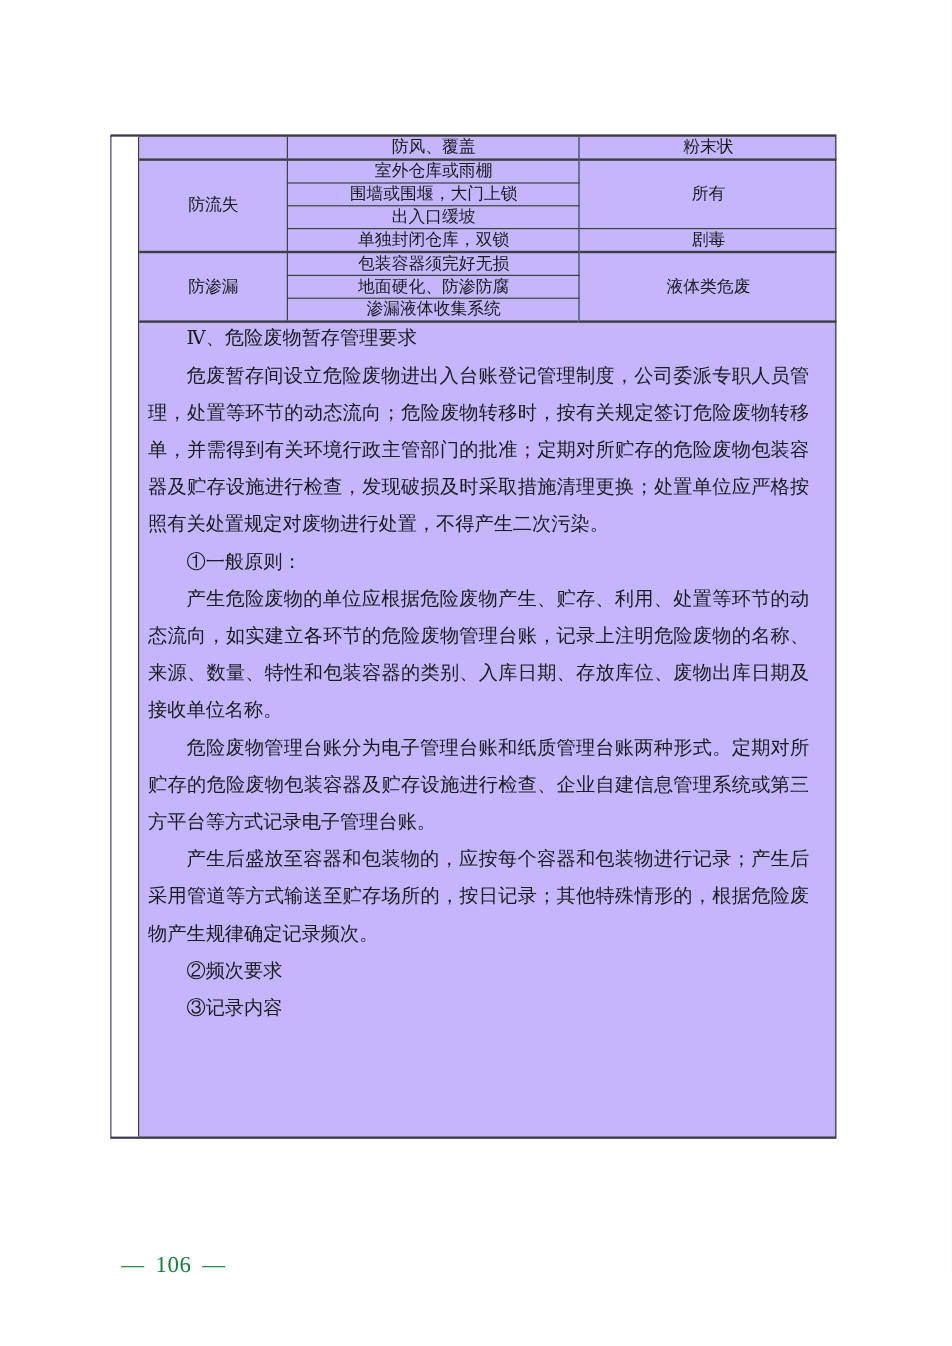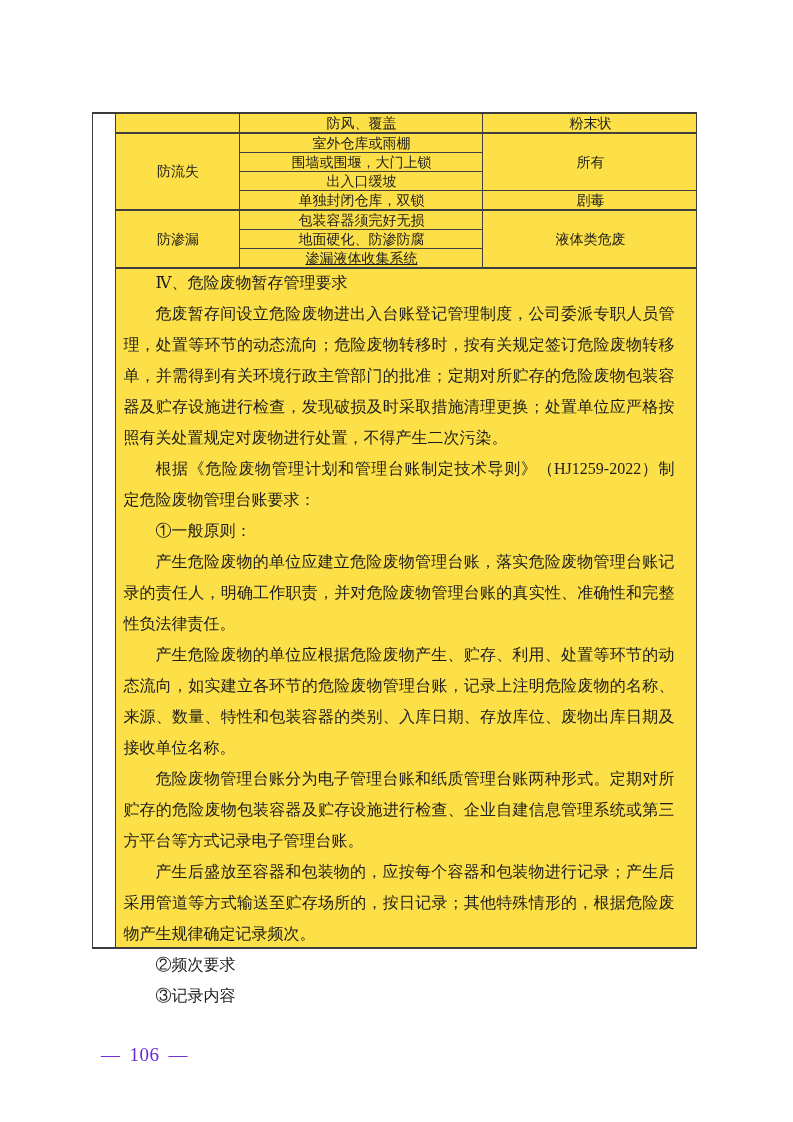--- a/index.html
+++ b/index.html
@@ -20,21 +20,21 @@
   .content-box {
     position: absolute;
     left: 92px;
     top: 112px;
     width: 605px;
     height: 837px;
     box-sizing: border-box;
     border: 1.6px solid #3b3b3b;
     border-top-width: 2px;
     border-bottom-width: 2px;
-    background: #fde047;
+    background: #c4b5fd;
   }
   .side-col {
     position: absolute;
     left: 0;
     top: 0;
     bottom: 0;
     width: 22px;
     border-right: 1.4px solid #3b3b3b;
     background: #ffffff;
   }
@@ -63,21 +63,21 @@
     padding: 0 2px;
     text-align: center;
     vertical-align: middle;
     overflow: hidden;
     white-space: nowrap;
   }
   table.measures td.col-cat  { width: 119px; border-left: none; }
   table.measures td.col-meas { width: 238px; }
   table.measures td.col-type { width: 210px; border-right: none; }
   table.measures td.bb2 { border-bottom-width: 2px; }
-  table.measures tr.last td { border-bottom-width: 2px; text-decoration: underline; }
+  table.measures tr.last td { border-bottom-width: 2px; }
   
   .text-area {
     position: absolute;
     left: 0;
     top: 152px;
     width: 578px;
     box-sizing: border-box;
     padding: 1px 20px 0 7px;
     font-size: 16px;
     line-height: 31px;
@@ -88,21 +88,21 @@
     margin: 0;
     padding: 0;
     text-indent: 2em;
   }
   
   .footer {
     position: absolute;
     left: 101px;
     top: 1044px;
     font-size: 19px;
-    color: #6d28d9;
+    color: #15803d;
     letter-spacing: 0.5px;
   }
   .footer .num { margin: 0 9px; }
 </style>
 </head>
 <body>
 
 <div class="page">
 
   <div class="content-box">
@@ -142,23 +142,21 @@
           </tr>
           <tr class="last">
             <td class="col-meas bb2">渗漏液体收集系统</td>
           </tr>
         </tbody>
       </table>
 
       <div class="text-area">
         <p>Ⅳ、危险废物暂存管理要求</p>
         <p>危废暂存间设立危险废物进出入台账登记管理制度，公司委派专职人员管理，处置等环节的动态流向；危险废物转移时，按有关规定签订危险废物转移单，并需得到有关环境行政主管部门的批准；定期对所贮存的危险废物包装容器及贮存设施进行检查，发现破损及时采取措施清理更换；处置单位应严格按照有关处置规定对废物进行处置，不得产生二次污染。</p>
-        <p>根据《危险废物管理计划和管理台账制定技术导则》（HJ1259-2022）制定危险废物管理台账要求：</p>
         <p>①一般原则：</p>
-        <p>产生危险废物的单位应建立危险废物管理台账，落实危险废物管理台账记录的责任人，明确工作职责，并对危险废物管理台账的真实性、准确性和完整性负法律责任。</p>
         <p>产生危险废物的单位应根据危险废物产生、贮存、利用、处置等环节的动态流向，如实建立各环节的危险废物管理台账，记录上注明危险废物的名称、来源、数量、特性和包装容器的类别、入库日期、存放库位、废物出库日期及接收单位名称。</p>
         <p>危险废物管理台账分为电子管理台账和纸质管理台账两种形式。定期对所贮存的危险废物包装容器及贮存设施进行检查、企业自建信息管理系统或第三方平台等方式记录电子管理台账。</p>
         <p>产生后盛放至容器和包装物的，应按每个容器和包装物进行记录；产生后采用管道等方式输送至贮存场所的，按日记录；其他特殊情形的，根据危险废物产生规律确定记录频次。</p>
         <p>②频次要求</p>
         <p>③记录内容</p>
       </div>
 
     </div>
   </div>
 

